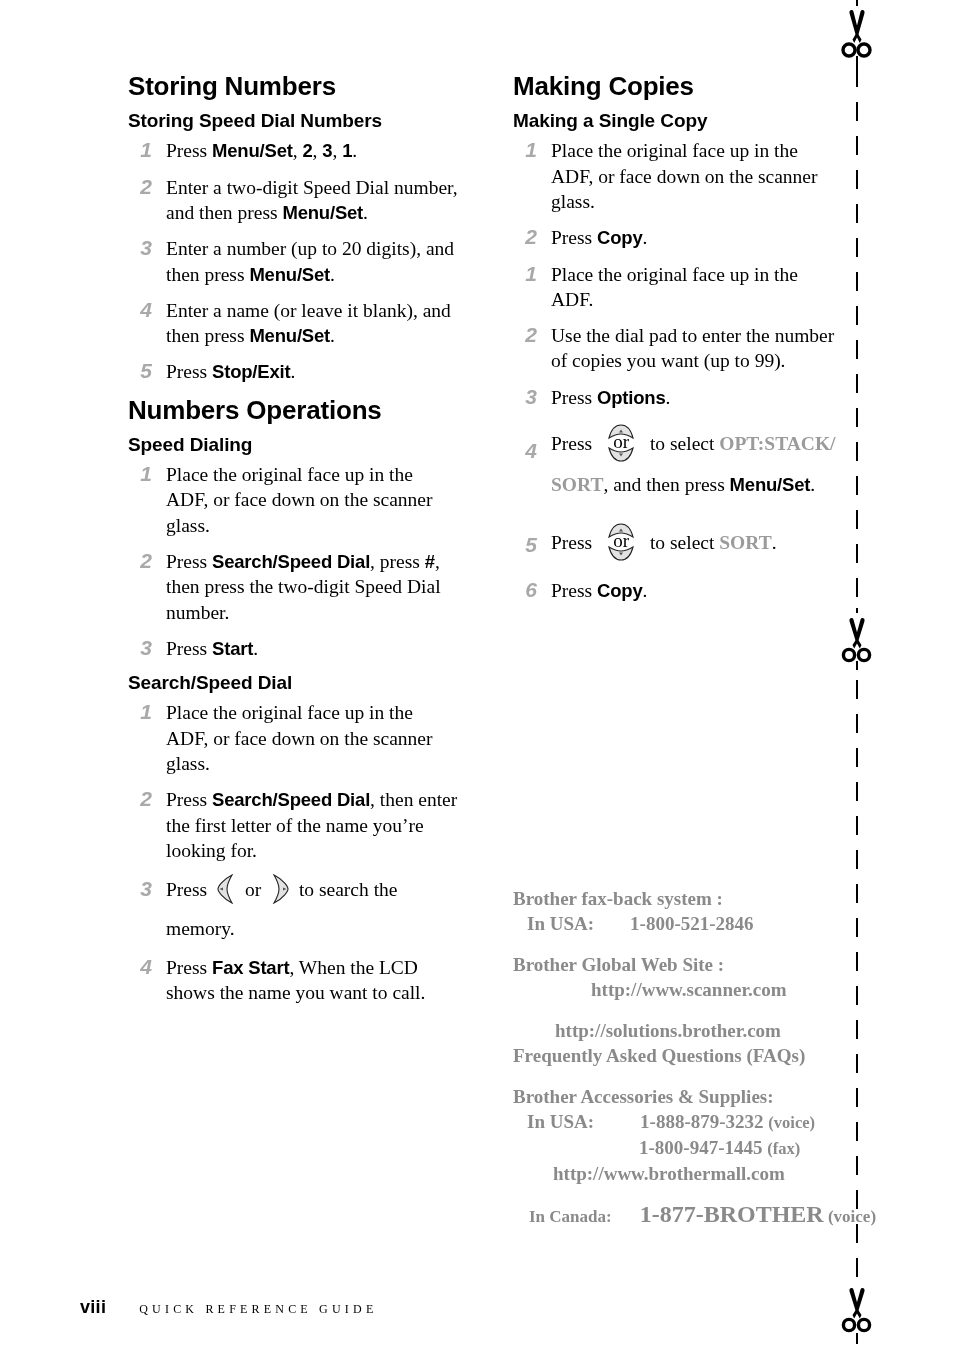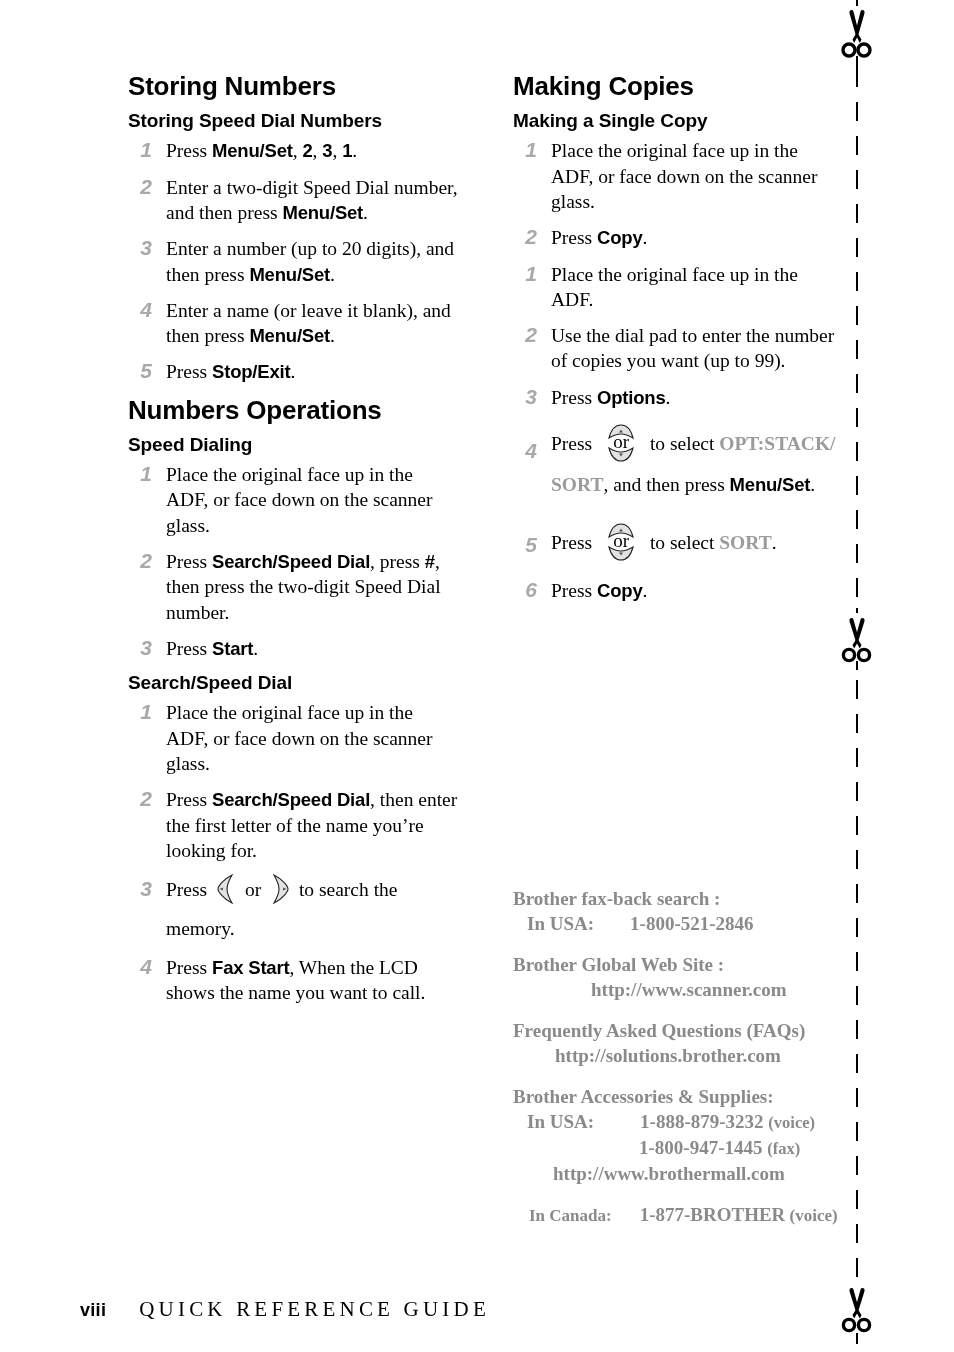--- a/index.html
+++ b/index.html
@@ -124,38 +124,38 @@
     font-size: 19px;
     line-height: 25px;
   }
   .contact .grp { margin-bottom: 16px; }
   .contact .ln { white-space: nowrap; }
   .contact .ind1 { padding-left: 14px; }
   .contact .ind2 { padding-left: 78px; }
   .contact .ind3 { padding-left: 42px; }
   .contact .small { font-size: 16.5px; }
   .contact .canada { font-size: 17px; padding-left: 16px; }
-  .contact .canada .num { font-size: 19px; }
+  .contact .canada .num { font-size: 24px; }
 
   
   .footer {
     position: absolute;
     left: 80px;
     top: 1297px;
     white-space: nowrap;
   }
   .footer .pg {
     font-family: "Liberation Sans", sans-serif;
     font-weight: bold;
     font-size: 18px;
     letter-spacing: 0.3px;
   }
   .footer .fttext {
     font-family: "Liberation Serif", serif;
-    font-size: 21px;
+    font-size: 12px;
     letter-spacing: 4.2px;
     margin-left: 33px;
   }
 
   
   .cutline {
     position: absolute;
     left: 856px;
     top: 0;
     width: 2px;
@@ -311,32 +311,32 @@
       <li>
         <span class="num">6</span>
         <span><span>Press </span><b class="kbd">Copy</b><span>.</span></span>
       </li>
     </ol>
   </div>
 
   <div class="contact">
 
     <div class="grp">
-      <div class="ln">Brother fax-back search :</div>
+      <div class="ln">Brother fax-back system :</div>
       <div class="ln ind1"><span>In USA:</span><span style="display:inline-block;width:36px"></span><span>1-800-521-2846</span></div>
     </div>
 
     <div class="grp">
       <div class="ln">Brother Global Web Site :</div>
       <div class="ln ind2">http://www.scanner.com</div>
     </div>
 
     <div class="grp">
+      <div class="ln ind3">http://solutions.brother.com</div>
       <div class="ln">Frequently Asked Questions (FAQs)</div>
-      <div class="ln ind3">http://solutions.brother.com</div>
     </div>
 
     <div class="grp">
       <div class="ln">Brother Accessories &amp; Supplies:</div>
       <div class="ln" style="padding-left:14px"><span>In USA:</span><span style="display:inline-block;width:46px"></span><span>1-888-879-3232</span><span> </span><span class="small">(voice)</span></div>
       <div class="ln" style="padding-left:126px"><span>1-800-947-1445</span><span> </span><span class="small">(fax)</span></div>
       <div class="ln" style="padding-left:40px">http://www.brothermall.com</div>
     </div>
 
     <div class="grp canada">

